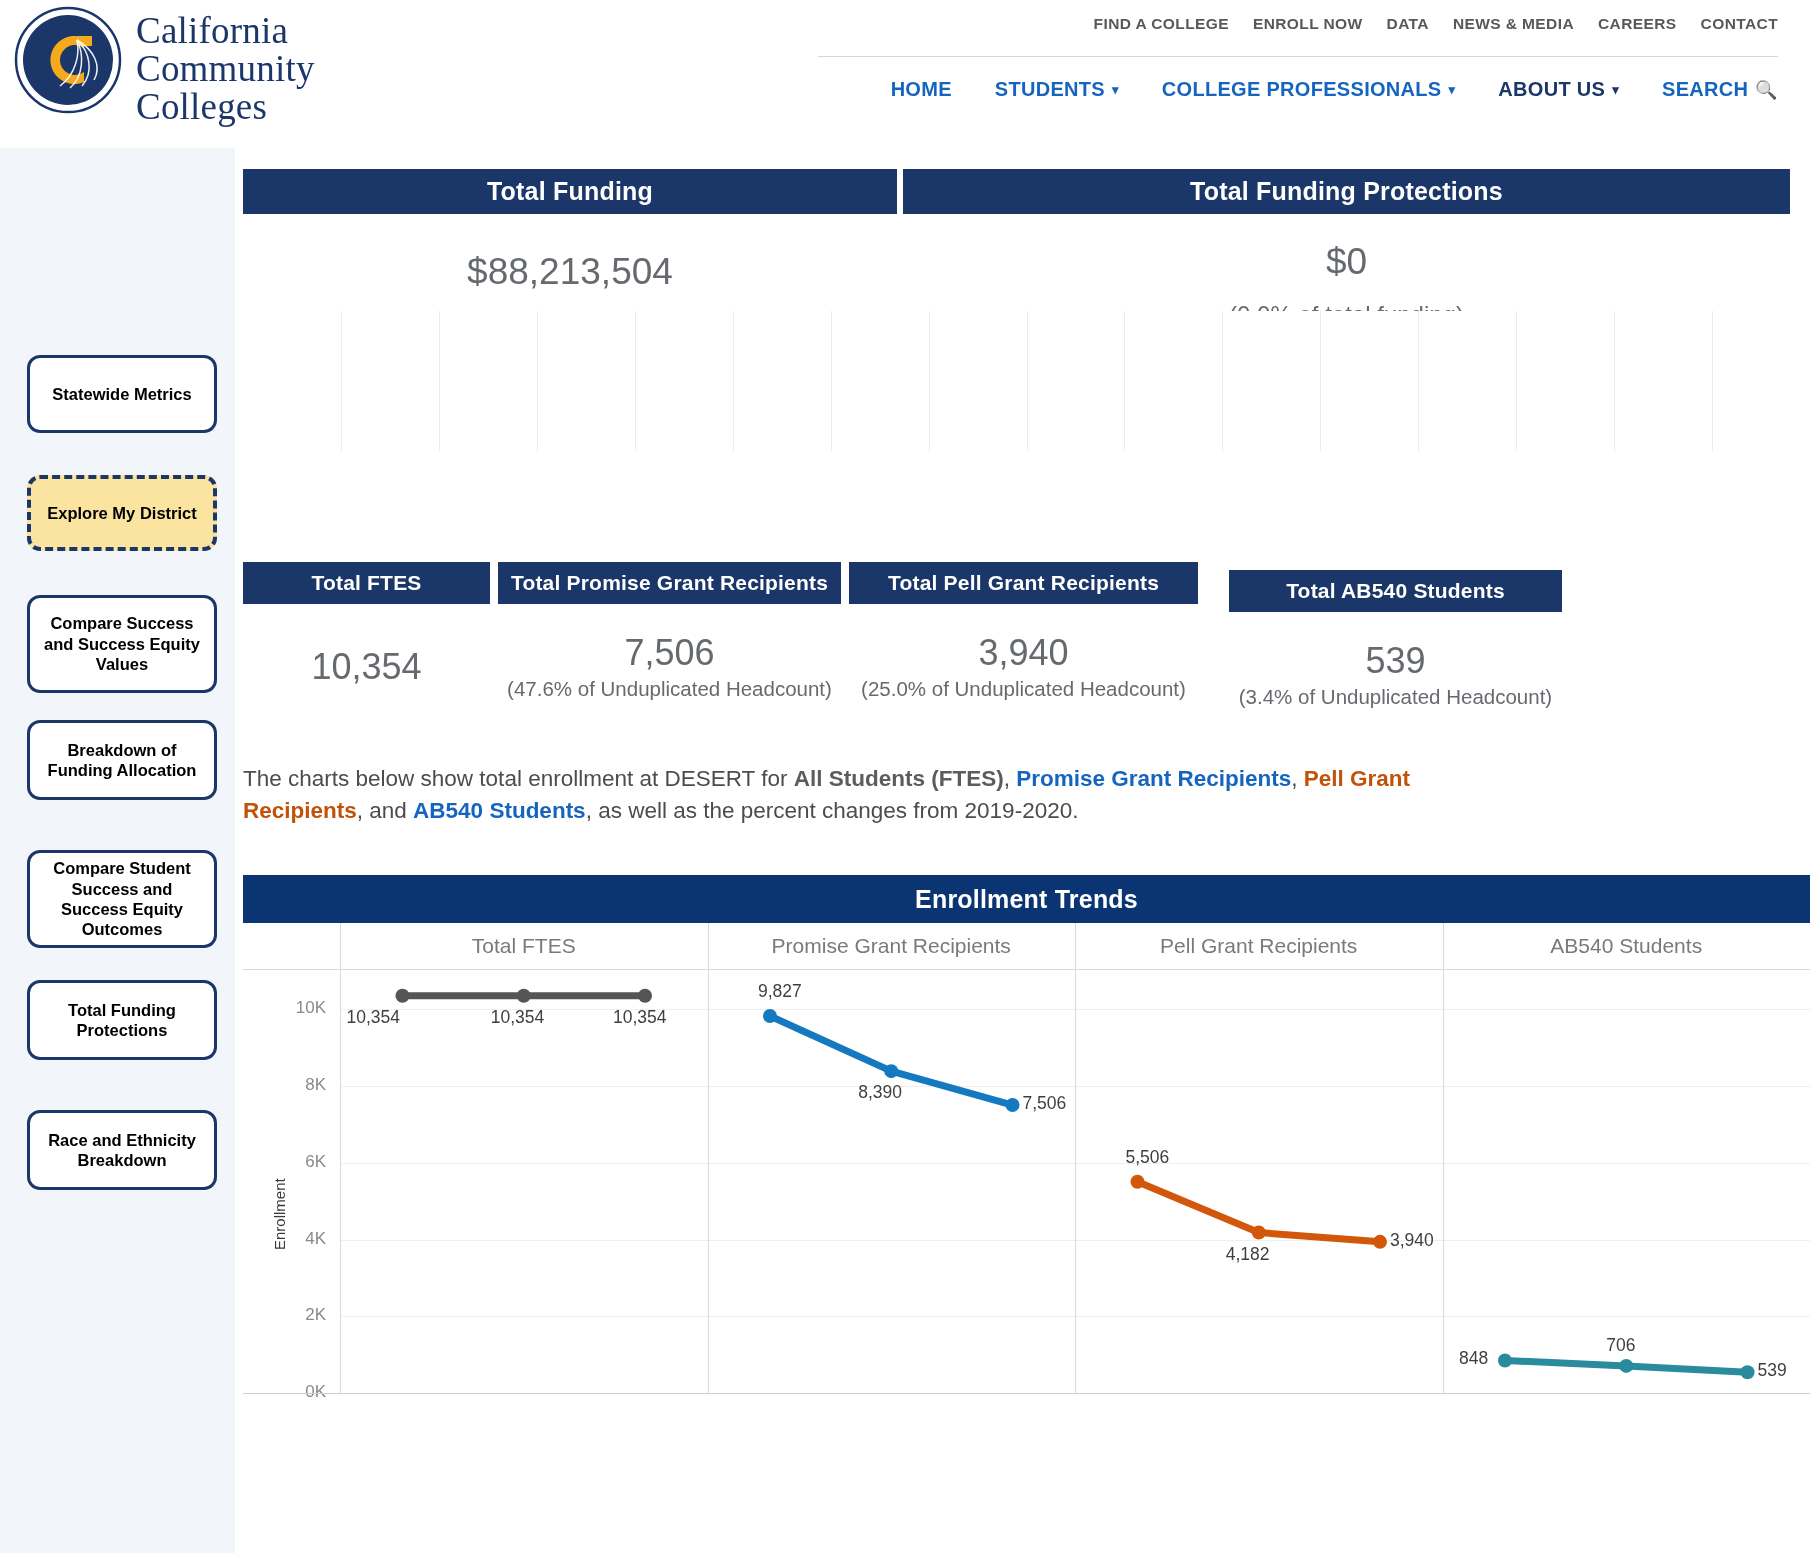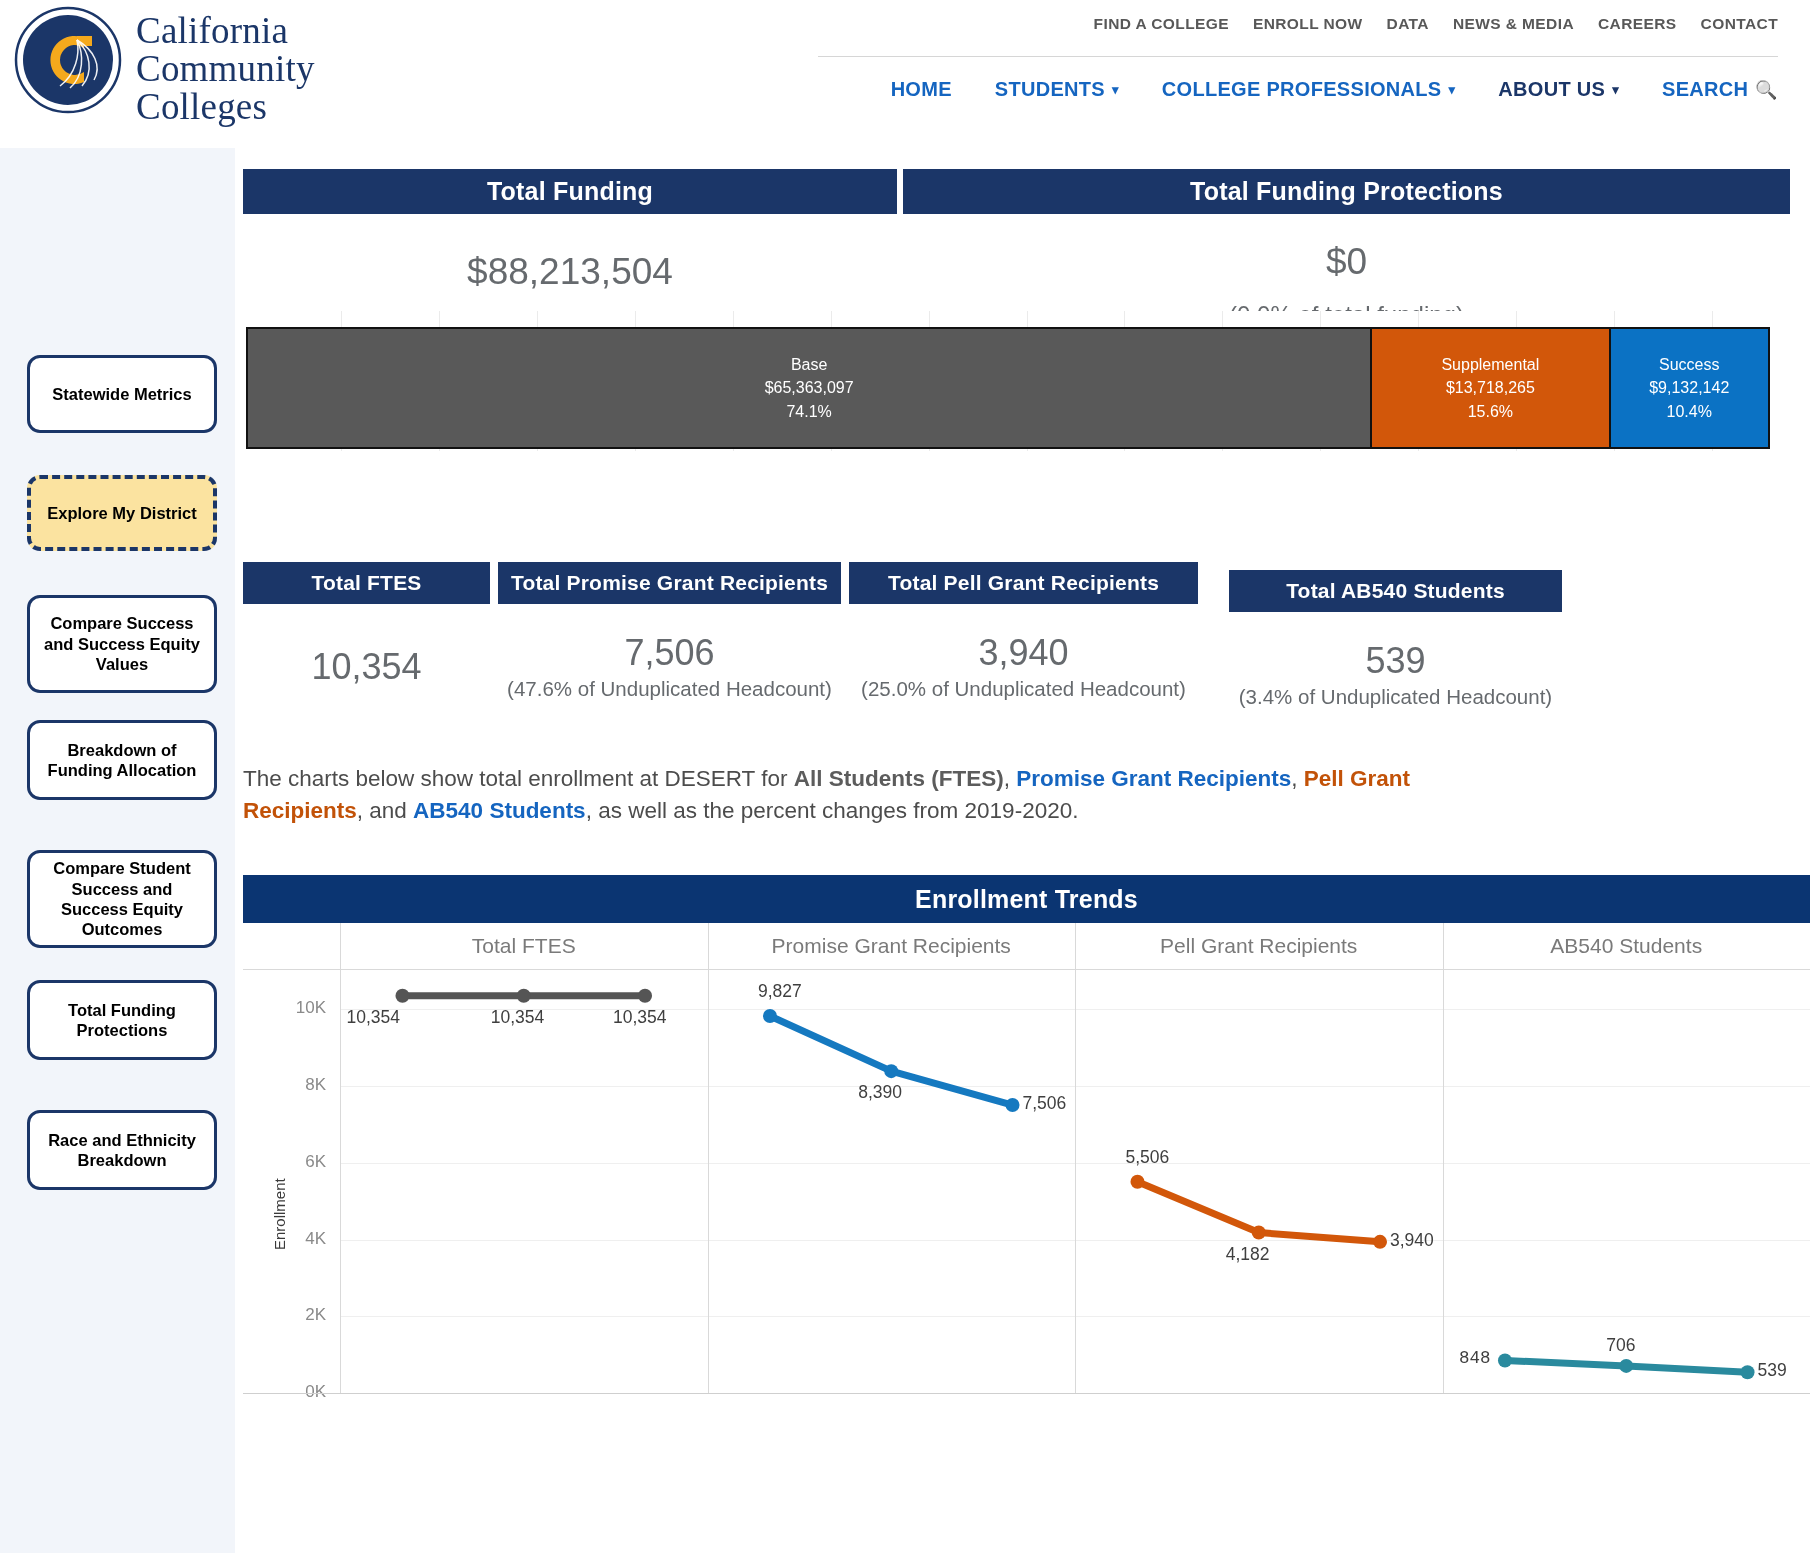--- a/index.html
+++ b/index.html
@@ -208,37 +208,20 @@
               <i style="left: 37.5%;"></i>
               <i style="left: 43.75%;"></i>
               <i style="left: 50%;"></i>
               <i style="left: 56.25%;"></i>
               <i style="left: 62.5%;"></i>
               <i style="left: 68.75%;"></i>
               <i style="left: 75%;"></i>
               <i style="left: 81.25%;"></i>
               <i style="left: 87.5%;"></i>
               <i style="left: 93.75%;"></i>
-            </div>
-          <div class="fb-bar" id="fb-bar" style="left:3px;right:40px;top:16px;height:122px;">
-              <div class="fb-seg" style="background: rgb(89, 89, 89); flex: 74.1 0 0px;">
-                <div>Base</div>
-                <div>$65,363,097</div>
-                <div>74.1%</div>
-              </div>
-              <div class="fb-seg" style="background: rgb(210, 87, 10); flex: 15.6 0 0px;">
-                <div>Supplemental</div>
-                <div>$13,718,265</div>
-                <div>15.6%</div>
-              </div>
-              <div class="fb-seg" style="background: rgb(11, 114, 196); flex: 10.4 0 0px;">
-                <div>Success</div>
-                <div>$9,132,142</div>
-                <div>10.4%</div>
-              </div>
             </div>
         </div>
       </div>
 
       <div id="metric-row" style="position:absolute;left:8px;top:414px;width:1567px;height:150px;">
           <div style="position: absolute; left: 0px; top: 0px; width: 247px;">
             <div class="panel-title small" style="width: 247px;">Total FTES</div>
             <div class="kpi-value" style="font-size: 36px; margin-top: 42px;">10,354</div>
           </div>
           <div style="position: absolute; left: 255px; top: 0px; width: 343px;">
@@ -314,21 +297,21 @@
             <div class="dlabel" style="left: 982.75px; top: 320.563px;">4,182</div>
             <div class="dlabel" style="left: 1147.03px; top: 306.847px;">3,940</div>
             <div class="et-colhdr" style="left: 1199.5px; width: 367.5px;">AB540 Students</div>
             <div class="et-vline" style="left: 1199.5px; top: 0px; height: 470px;"></div>
             <svg width="1567" height="474" style="position: absolute; left: 0px; top: 0px; pointer-events: none;">
               <polyline points="1261.975,437.46763636363636 1383.25,442.91527272727274 1504.5249999999999,449.322" fill="none" stroke="#2a8a9e" stroke-width="7" stroke-linecap="round" stroke-linejoin="round"></polyline>
               <circle cx="1261.975" cy="437.46763636363636" r="7" fill="#2a8a9e"></circle>
               <circle cx="1383.25" cy="442.91527272727274" r="7" fill="#2a8a9e"></circle>
               <circle cx="1504.5249999999999" cy="449.322" r="7" fill="#2a8a9e"></circle>
             </svg>
-            <div class="dlabel" style="left: 1215.97px; top: 425.468px; font-family: Liberation Mono, monospace;">848</div>
+            <div class="dlabel" style="left: 1215.97px; top: 425.468px;">848</div>
             <div class="dlabel" style="left: 1363.25px; top: 411.915px;">706</div>
             <div class="dlabel" style="left: 1514.52px; top: 437.322px;">539</div>
           </div>
       </div>
 
     </div>
   </div>
 </div>
 
 </body></html>

